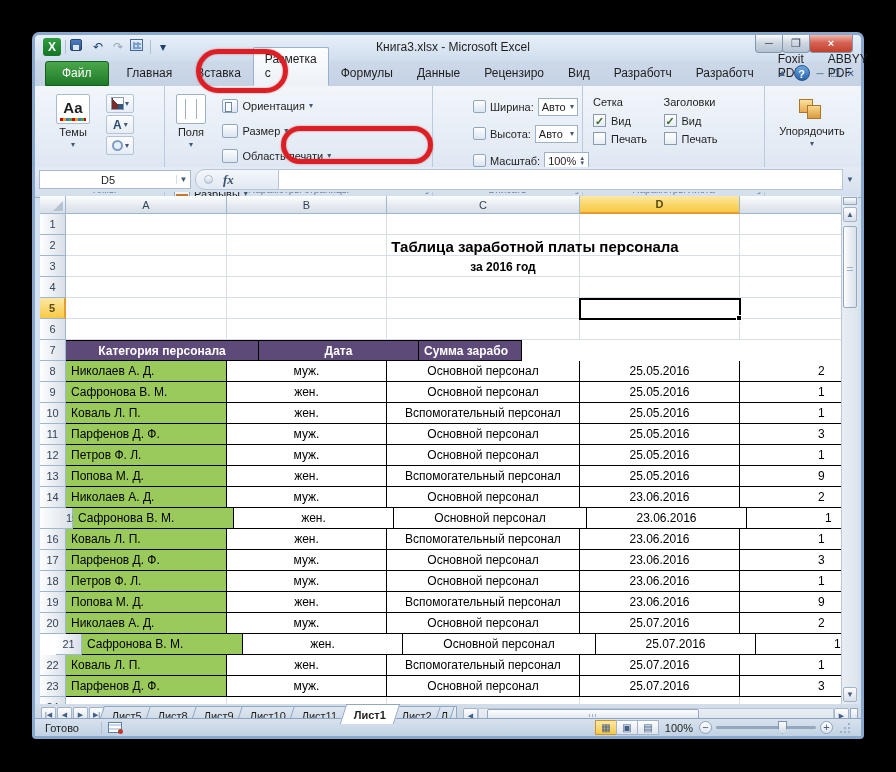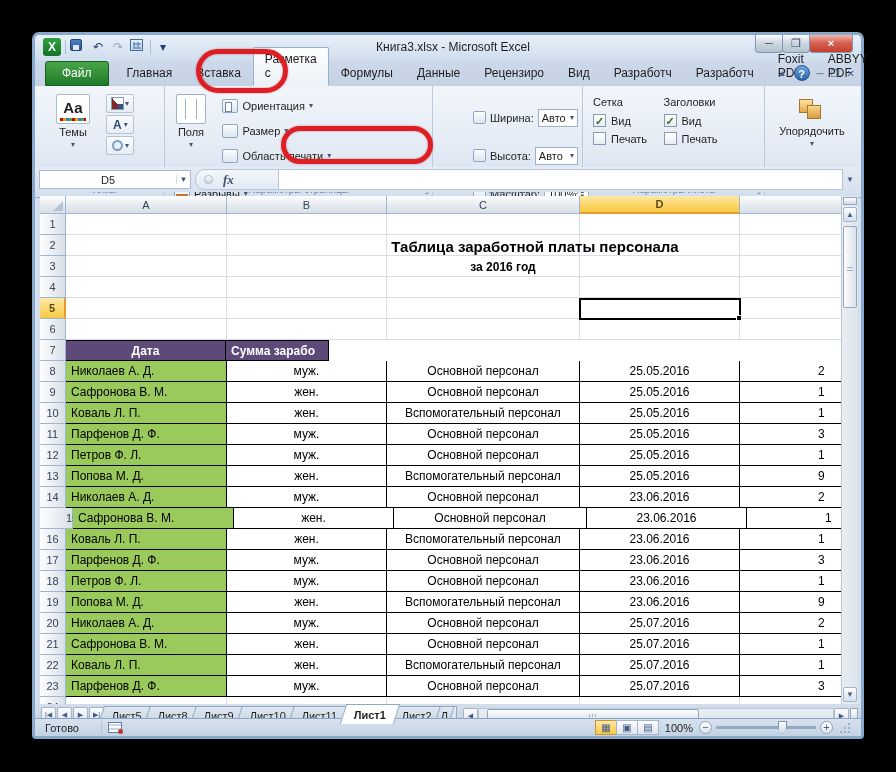--- a/index.html
+++ b/index.html
@@ -74,21 +74,21 @@
   .sbtn { display:flex; align-items:center; gap:4px; font-size:11px; color:#1e1e1e; height:21px; padding:0 3px; white-space:nowrap; }
   .ic16 { width:16px; height:14px; flex:0 0 auto; border:1px solid #8fa6c0; border-radius:2px;
      background:linear-gradient(#fdfefe,#dbe5f0); position:relative; }
   .ic16.orient:after { content:""; position:absolute; left:2px; top:2px; width:5px; height:8px; background:#fff; border:1px solid #6c86a8; }
   .ic16.brk:after { content:""; position:absolute; left:1px; right:1px; top:6px; border-top:2px dashed #c7762c; }
   .ic16.wm { background:linear-gradient(#cfe3f5,#97bfe0); }
   .ic16.titles { background:#fff; }
   .ic16.titles:after { content:""; position:absolute; inset:1px;
      background:repeating-linear-gradient(0deg,#b8483f 0 3px,#fff 3px 6px),; 
      background:repeating-linear-gradient(90deg,#9fb4cc 0 1px,transparent 1px 5px),repeating-linear-gradient(0deg,#9fb4cc 0 1px,transparent 1px 4px),linear-gradient(#d98b84,#d98b84) left top/16px 3px no-repeat; }
-  .fitrow { display:flex; align-items:center; gap:4px; height:21px; font-size:11px; color:#1e1e1e; margin-top:17px;padding-left:36px; }
+  .fitrow { display:flex; align-items:center; gap:4px; height:21px; font-size:11px; color:#1e1e1e; margin-top:6px;padding-left:36px; }
   .combo { width:62px; height:18px; border:1px solid #9fb1c6; background:#fff; font-size:11px;
      display:flex; align-items:center; padding:0 3px; justify-content:space-between; }
   .spin { width:52px; height:18px; border:1px solid #9fb1c6; background:#fff; font-size:11px;
      display:flex; align-items:center; padding:0 3px; justify-content:flex-end; gap:3px; }
   .spin-arrows { display:flex; flex-direction:column; font-size:6px; line-height:5px; color:#40597a; }
   .shcol { display:inline-flex; flex-direction:column; gap:5px; vertical-align:top; margin:6px 6px 0; font-size:11px; }
   .shcol .hd { color:#1e1e1e; margin-bottom:1px; }
   .cbrow { display:flex; align-items:center; gap:5px; color:#1e1e1e; }
   .cb { width:13px; height:13px; border:1px solid #8a9bb0; background:linear-gradient(#fff,#e8edf3);
      font-size:11px; line-height:12px; text-align:center; color:#3a6e2f; font-weight:bold; }
@@ -455,20 +455,21 @@
       <div class="grow">
         <div class="rn" style="width: 26px; flex: 0 0 26px;">6</div>
         <div class="cell" style="width: 161px; flex: 0 0 161px;"></div>
         <div class="cell" style="width: 160px; flex: 0 0 160px;"></div>
         <div class="cell" style="width: 193px; flex: 0 0 193px;"></div>
         <div class="cell" style="width: 160px; flex: 0 0 160px;"></div>
         <div class="cell" style="width: 103px; flex: 0 0 103px;"></div>
       </div>
       <div class="grow">
         <div class="rn" style="width: 26px; flex: 0 0 26px;">7</div>
+        <div class="cell hdr" style="width: 193px; flex: 0 0 193px;">Категория персонала</div>
         <div class="cell hdr" style="width: 160px; flex: 0 0 160px;">Дата</div>
         <div class="cell hdr" style="width: 103px; flex: 0 0 103px; justify-content: flex-start; padding-left: 5px;">Сумма зарабо</div>
       </div>
       <div class="grow">
         <div class="rn" style="width: 26px; flex: 0 0 26px;">8</div>
         <div class="cell green" style="width: 161px; flex: 0 0 161px;">Николаев А. Д.</div>
         <div class="cell tbl" style="width: 160px; flex: 0 0 160px;">муж.</div>
         <div class="cell tbl" style="width: 193px; flex: 0 0 193px;">Основной персонал</div>
         <div class="cell tbl" style="width: 160px; flex: 0 0 160px;">25.05.2016</div>
         <div class="cell tbl sum" style="width: 103px; flex: 0 0 103px;">2</div>
@@ -563,21 +564,21 @@
       </div>
       <div class="grow">
         <div class="rn" style="width: 26px; flex: 0 0 26px;">20</div>
         <div class="cell green" style="width: 161px; flex: 0 0 161px;">Николаев А. Д.</div>
         <div class="cell tbl" style="width: 160px; flex: 0 0 160px;">муж.</div>
         <div class="cell tbl" style="width: 193px; flex: 0 0 193px;">Основной персонал</div>
         <div class="cell tbl" style="width: 160px; flex: 0 0 160px;">25.07.2016</div>
         <div class="cell tbl sum" style="width: 103px; flex: 0 0 103px;">2</div>
       </div>
       <div class="grow">
-        <div class="rn" style="width: 26px; flex: 0 0 26px;">21</div>
+        <div class="rn" style="width: 26px; flex: 0 0 26px; margin-left: 16px;">21</div>
         <div class="cell green" style="width: 161px; flex: 0 0 161px;">Сафронова В. М.</div>
         <div class="cell tbl" style="width: 160px; flex: 0 0 160px;">жен.</div>
         <div class="cell tbl" style="width: 193px; flex: 0 0 193px;">Основной персонал</div>
         <div class="cell tbl" style="width: 160px; flex: 0 0 160px;">25.07.2016</div>
         <div class="cell tbl sum" style="width: 103px; flex: 0 0 103px;">1</div>
       </div>
       <div class="grow">
         <div class="rn" style="width: 26px; flex: 0 0 26px;">22</div>
         <div class="cell green" style="width: 161px; flex: 0 0 161px;">Коваль Л. П.</div>
         <div class="cell tbl" style="width: 160px; flex: 0 0 160px;">жен.</div>

